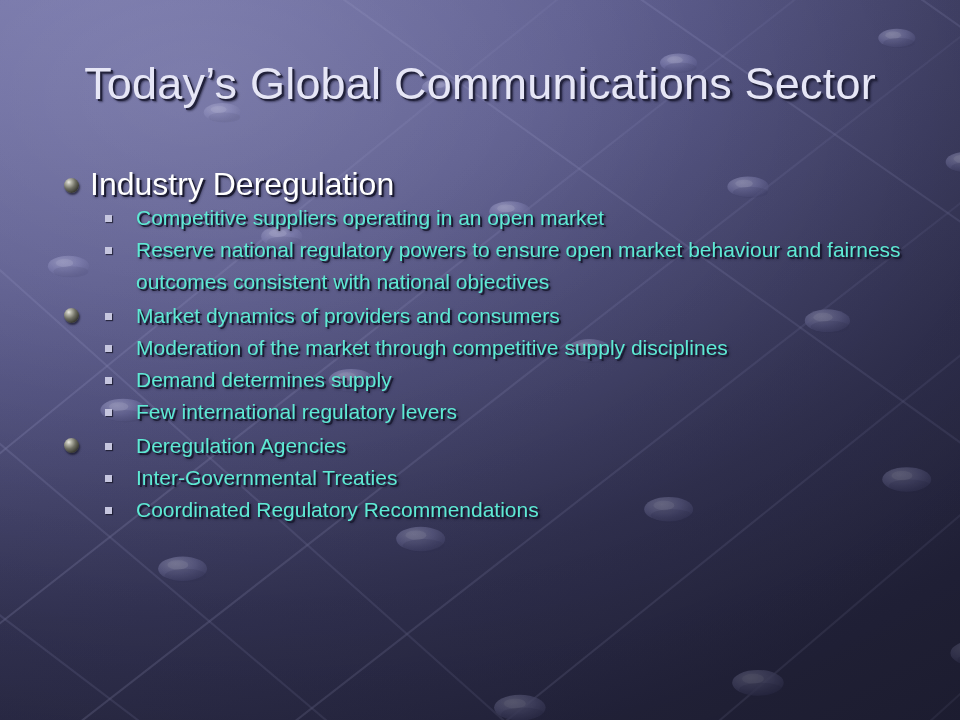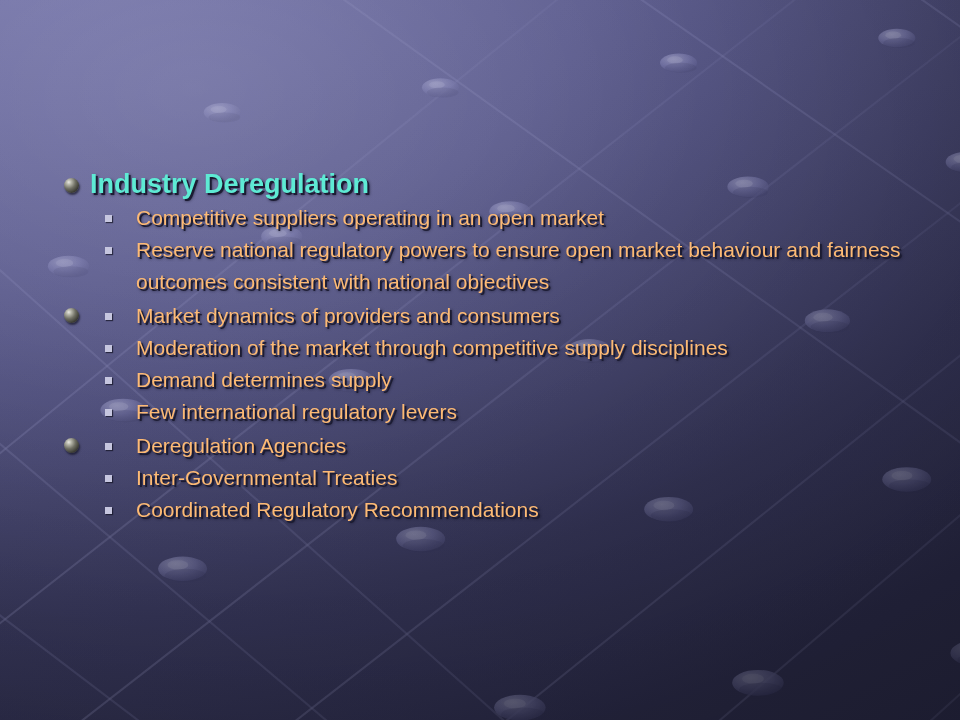--- a/index.html
+++ b/index.html
@@ -62,45 +62,45 @@
   .body {
     position: absolute;
     left: 56px;
     top: 168px;
     right: 40px;
   }
   .lvl1 {
     position: relative;
     padding-left: 34px;
     margin: 0 0 2px 0;
-    font-size: 27px;
+    font-size: 32px;
     line-height: 32px;
-    font-weight: bold;
-    color: #5eead4;
+    font-weight: normal;
+    color: #ffffff;
     text-shadow: 2px 2px 0 rgba(26,26,48,0.95), 2px 2px 3px rgba(10,10,26,0.7);
   }
   .sphere {
     position: absolute;
     left: 8px;
     top: 10px;
     width: 15px;
     height: 15px;
     border-radius: 50%;
     background:
       radial-gradient(circle at 32% 28%, #e9e9e2 0%, #b9b9ad 16%, #6f6f63 44%, #3b3b34 72%, #23231e 100%);
     box-shadow: 1px 2px 2px rgba(15,15,30,0.65);
   }
   .lvl2 {
     position: relative;
     padding-left: 80px;
     margin: 0;
     font-size: 21px;
     line-height: 32px;
     font-weight: normal;
-    color: #fdba74;
+    color: #5eead4;
     text-shadow: 2px 2px 0 rgba(26,26,48,0.95), 2px 2px 3px rgba(10,10,26,0.7);
   }
   .lvl2 .sq {
     position: absolute;
     left: 49px;
     top: 13px;
     width: 7px;
     height: 7px;
     background: #c6c6df;
     box-shadow: 1px 1px 1px rgba(18,18,36,0.7);
@@ -188,20 +188,21 @@
 
         <use href="#nodeDot" x="0" y="0" transform="translate(720,45) scale(0.64)"></use>
         <use href="#nodeDot" x="0" y="0" transform="translate(950,25) scale(0.64)"></use>
       </g>
     </svg>
   </div>
 
   <div class="bg-tint"></div>
   <div class="bg-vignette"></div>
 
+  <div class="title">Today’s Global Communications Sector</div>
 
   <div class="body">
 
     <div class="lvl1">
       <span class="sphere"></span>
       <span>Industry Deregulation</span>
     </div>
     <div class="lvl2">
       <span class="sq"></span>
       <span class="txt">Competitive suppliers operating in an open market</span>

